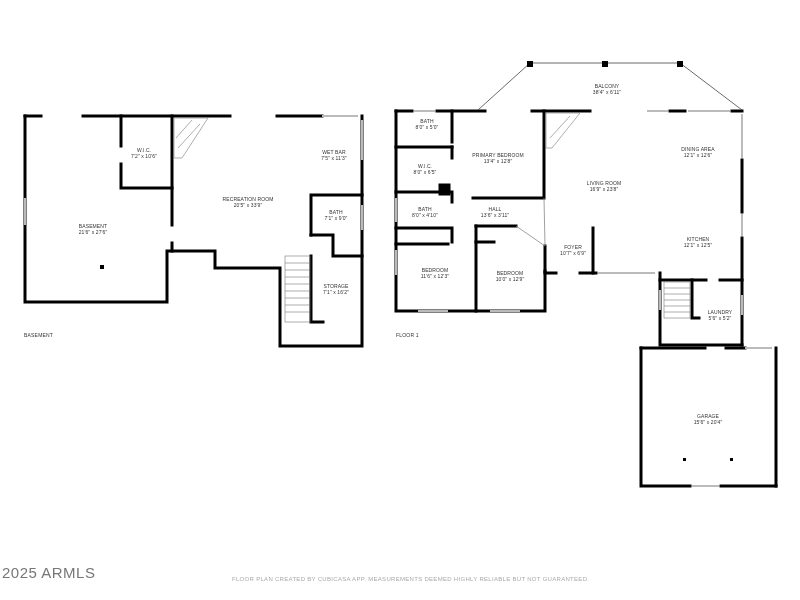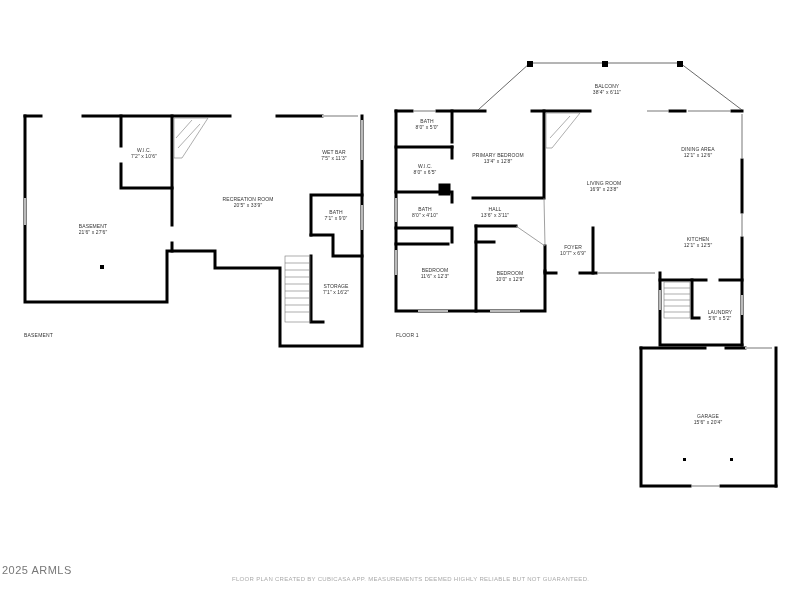--- a/index.html
+++ b/index.html
@@ -1,21 +1,21 @@
 <!DOCTYPE html>
 <html><head>
 <meta charset="utf-8">
 <style>
   html,body{margin:0;padding:0;background:#fff;}
   body{width:800px;height:600px;position:relative;overflow:hidden;font-family:"Liberation Sans",sans-serif;}
   svg{position:absolute;left:0;top:0;}
   .lbl{position:absolute;font-size:5px;color:#333;text-align:center;line-height:6px;transform:translateX(-50%);white-space:nowrap;letter-spacing:0.1px;}
   .lbl .n{display:block;}
   .plan-title{position:absolute;font-size:5px;color:#333;letter-spacing:0.2px;}
-  .copyright{position:absolute;left:2px;top:564px;font-size:11px;color:#777;font-weight:300;letter-spacing:0.5px;}
+  .copyright{position:absolute;left:2px;top:564px;font-size:15px;color:#777;font-weight:300;letter-spacing:0.5px;}
   .disclaimer{position:absolute;left:232px;top:576px;font-size:6px;color:#aaa;letter-spacing:0.3px;}
 </style>
 </head>
 <body>
 
 <svg width="800" height="600" viewBox="0 0 800 600">
   <g fill="none" stroke="#000" stroke-width="3" stroke-linecap="square">
 
     <polyline points="25,116 25,302 167,302 167,251 215,251 215,268 280,268 280,346 362,346 362,116"></polyline>
     <line x1="25" y1="116" x2="41" y2="116"></line>

